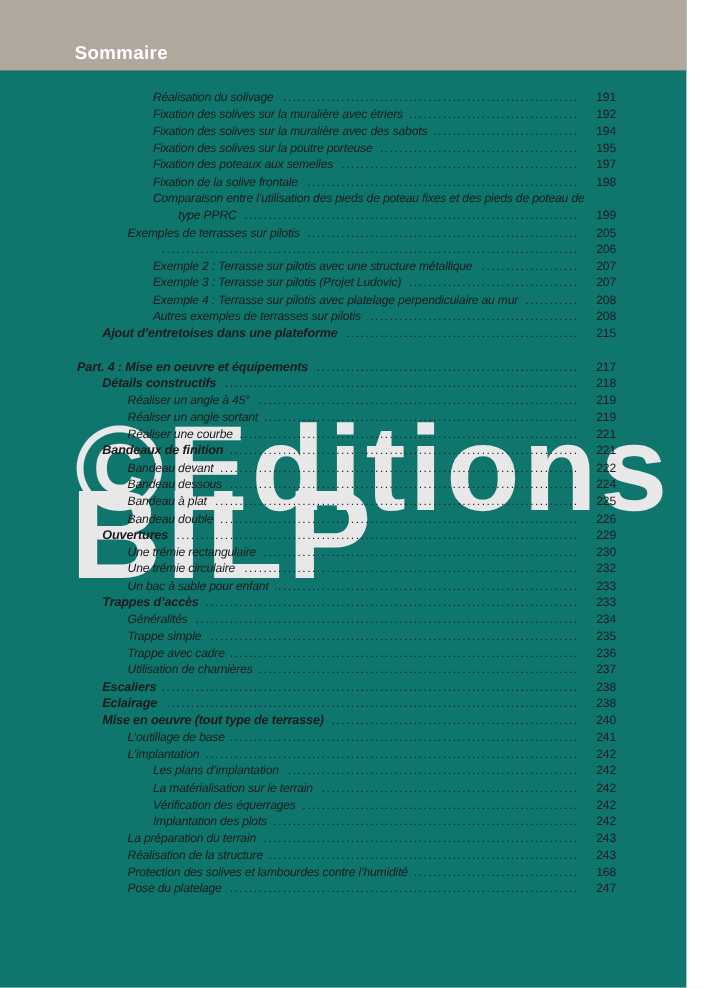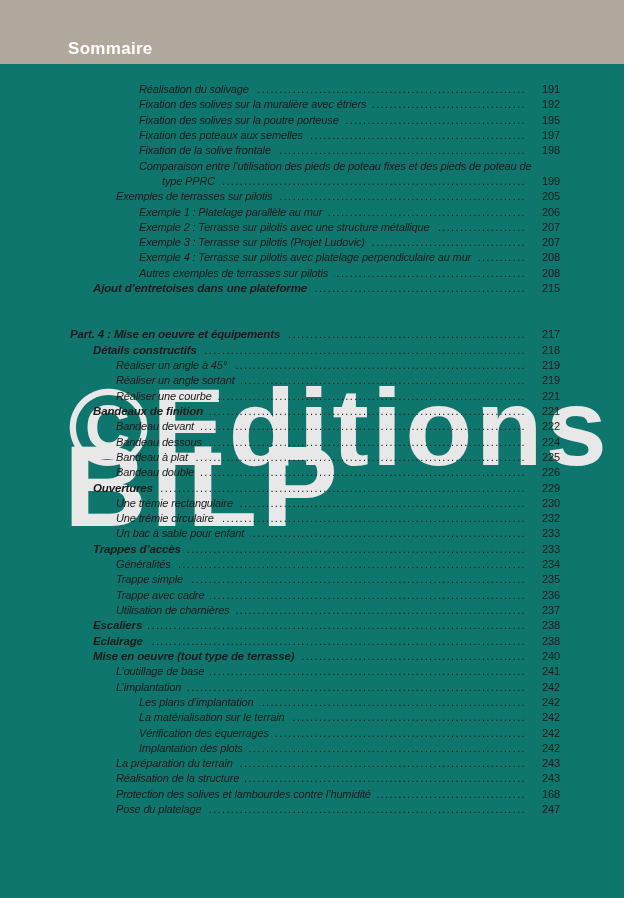--- a/index.html
+++ b/index.html
@@ -53,21 +53,21 @@
     padding: 18px 64px 0 70px;
   }
   .row {
     display: flex;
     height: 15.32px;
     font-size: 11px;
     letter-spacing: -0.15px;
     color: #1a1a1a;
   }
   .row > span { line-height: 15.32px; }
-  .row.gap { margin-top: 31px; }
+  .row.gap { margin-top: 15px; }
   .lvl0 { padding-left: 0; }
   .lvl1 { padding-left: 23px; }
   .lvl2 { padding-left: 46px; }
   .lvl3 { padding-left: 69px; }
   .lvl4 { padding-left: 92px; }
   .label { white-space: nowrap; flex: 0 0 auto; font-style: italic; }
   .row.bold .label { font-weight: bold; font-size: 11.5px; }
   .row.bolditalic .label { font-weight: bold; font-style: italic; font-size: 11.5px; }
   .leader {
     flex: 1 1 auto;
@@ -109,20 +109,25 @@
         <span class="label">Réalisation du solivage</span>
         <span class="leader"></span>
         <span class="pagenum">191</span>
       </div>
       <div class="row lvl3">
         <span class="label">Fixation des solives sur la muralière avec étriers</span>
         <span class="leader"></span>
         <span class="pagenum">192</span>
       </div>
       <div class="row lvl3">
+        <span class="label">Fixation des solives sur la muralière avec des sabots</span>
+        <span class="leader"></span>
+        <span class="pagenum">194</span>
+      </div>
+      <div class="row lvl3">
         <span class="label">Fixation des solives sur la poutre porteuse</span>
         <span class="leader"></span>
         <span class="pagenum">195</span>
       </div>
       <div class="row lvl3">
         <span class="label">Fixation des poteaux aux semelles</span>
         <span class="leader"></span>
         <span class="pagenum">197</span>
       </div>
       <div class="row lvl3">
@@ -137,21 +142,20 @@
         <span class="label">type PPRC</span>
         <span class="leader"></span>
         <span class="pagenum">199</span>
       </div>
       <div class="row lvl2">
         <span class="label">Exemples de terrasses sur pilotis</span>
         <span class="leader"></span>
         <span class="pagenum">205</span>
       </div>
       <div class="row lvl3">
-        <span class="label">Exemple 1 : Platelage parallèle au mur</span>
         <span class="leader"></span>
         <span class="pagenum">206</span>
       </div>
       <div class="row lvl3">
         <span class="label">Exemple 2 : Terrasse sur pilotis avec une structure métallique</span>
         <span class="leader"></span>
         <span class="pagenum">207</span>
       </div>
       <div class="row lvl3">
         <span class="label">Exemple 3 : Terrasse sur pilotis (Projet Ludovic)</span>

